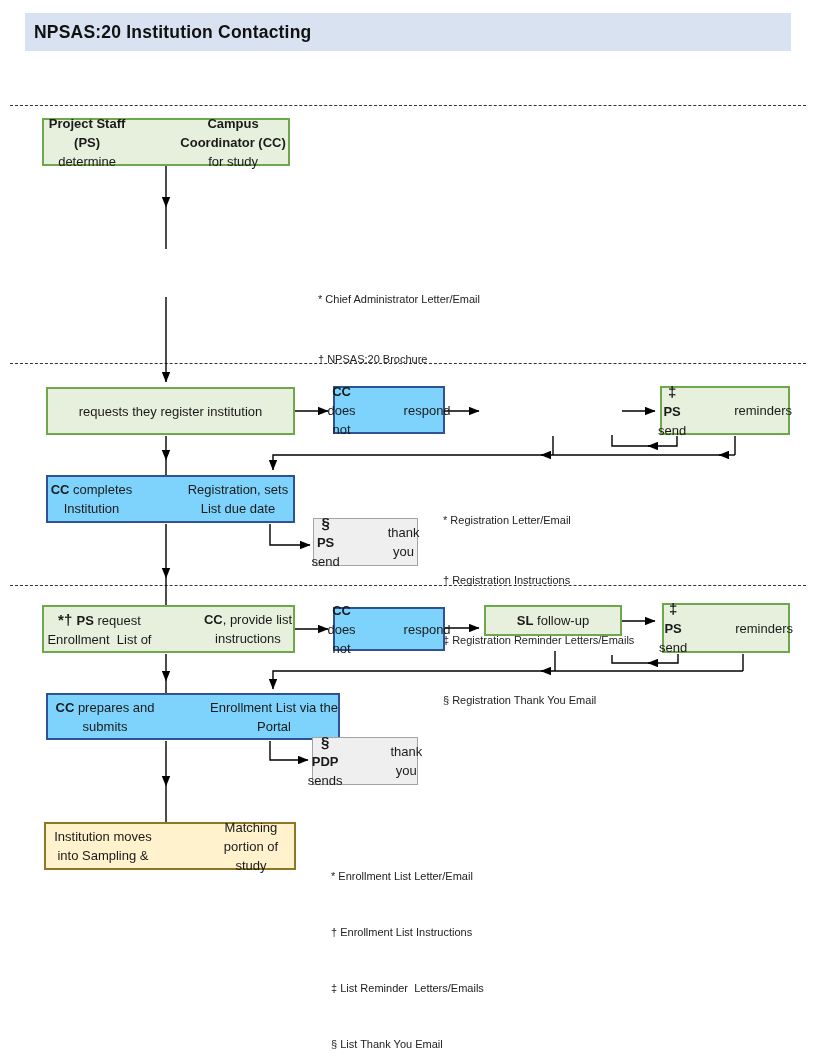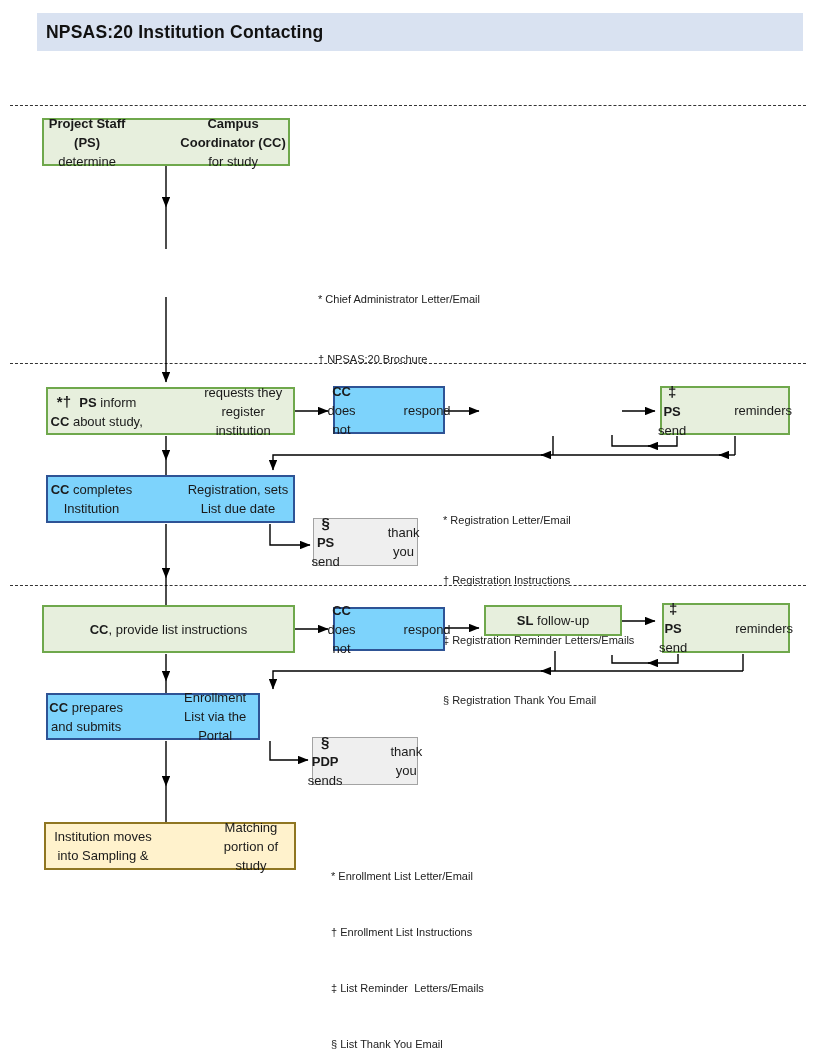--- a/index.html
+++ b/index.html
@@ -1,19 +1,19 @@
 <!DOCTYPE html>
 <html><head>
 <meta charset="utf-8">
 <style>
   html,body{margin:0;padding:0;background:#fff;}
   .page{position:relative;width:816px;height:1056px;background:#ffffff;overflow:hidden;
         font-family:"Liberation Sans",sans-serif;color:#1a1a1a;}
   .title-bar{position:absolute;left:25px;top:13px;width:766px;height:38px;background:#d9e2f1;
-             display:flex;align-items:center;margin-left:12px;}
+             display:flex;align-items:center;}
   .title-bar span{font-size:17.5px;font-weight:bold;color:#111;padding-left:9px;letter-spacing:.2px;}
   .divider{position:absolute;left:10px;width:796px;height:0;border-top:1.6px dashed #333;}
   .box{position:absolute;box-sizing:border-box;display:flex;flex-direction:row;justify-content:center;
        align-items:center;text-align:center;font-size:13px;line-height:19px;gap:48px;}
   .box .ln{white-space:pre-wrap;}
   .box b{font-weight:bold;}
   .box .sym{font-size:15px;font-weight:bold;}
   .green{background:#e7efdd;border:2.5px solid #6fa84c;}
   .blue{background:#7dd3fc;border:2.5px solid #2e5395;}
   .gray{background:#efefef;border:1px solid #a3a3a3;}
@@ -89,21 +89,20 @@
     <div class="ln"><b>Campus Coordinator (CC)</b><span> for study</span></div>
   </div>
 
 
   <div class="note note-wide" style="left:318px;top:249px">
     <div>* Chief Administrator Letter/Email</div>
     <div>† NPSAS:20 Brochure</div>
   </div>
 
   <div class="box green" style="left:46px;top:387px;width:249px;height:48px">
-    <div class="ln"><b class="sym">*†  </b><b>PS</b><span> inform  </span><b>CC</b><span> about study,</span></div>
     <div class="ln"><span>requests they register institution</span></div>
   </div>
 
   <div class="box blue" style="left:333px;top:386px;width:112px;height:48px">
     <div class="ln"><b>CC</b><span> does not</span></div>
     <div class="ln"><span>respond</span></div>
   </div>
 
 
   <div class="box green" style="left:660px;top:386px;width:130px;height:49px">
@@ -122,38 +121,39 @@
   </div>
 
   <div class="note note-wide" style="left:443px;top:470px">
     <div>* Registration Letter/Email</div>
     <div>† Registration Instructions</div>
     <div>‡ Registration Reminder Letters/Emails</div>
     <div>§ Registration Thank You Email</div>
   </div>
 
   <div class="box green" style="left:42px;top:605px;width:253px;height:48px">
+    <div class="ln"><b class="sym">*† </b><b>PS</b><span> request  Enrollment  List of</span></div>
     <div class="ln"><b>CC</b><span>, provide list instructions</span></div>
   </div>
 
   <div class="box blue" style="left:333px;top:607px;width:112px;height:44px">
     <div class="ln"><b>CC</b><span> does not</span></div>
     <div class="ln"><span>respond</span></div>
   </div>
 
   <div class="box green" style="left:484px;top:605px;width:138px;height:31px">
     <div class="ln"><b>SL</b><span> follow-up</span></div>
   </div>
 
   <div class="box green" style="left:662px;top:603px;width:128px;height:50px">
     <div class="ln"><b class="sym">‡   </b><b>PS</b><span> send</span></div>
     <div class="ln"><span>reminders</span></div>
   </div>
 
-  <div class="box blue" style="left:46px;top:693px;width:214px;height:47px">
+  <div class="box blue" style="left:46px;top:693px;width:294px;height:47px">
     <div class="ln"><b>CC</b><span> prepares and submits</span></div>
     <div class="ln"><span>Enrollment List via the Portal</span></div>
   </div>
 
   <div class="box gray" style="left:312px;top:737px;width:106px;height:48px">
     <div class="ln"><b class="sym">§ </b><b>PDP</b><span> sends</span></div>
     <div class="ln"><span>thank you</span></div>
   </div>
 
   <div class="box yellow" style="left:44px;top:822px;width:252px;height:48px">

